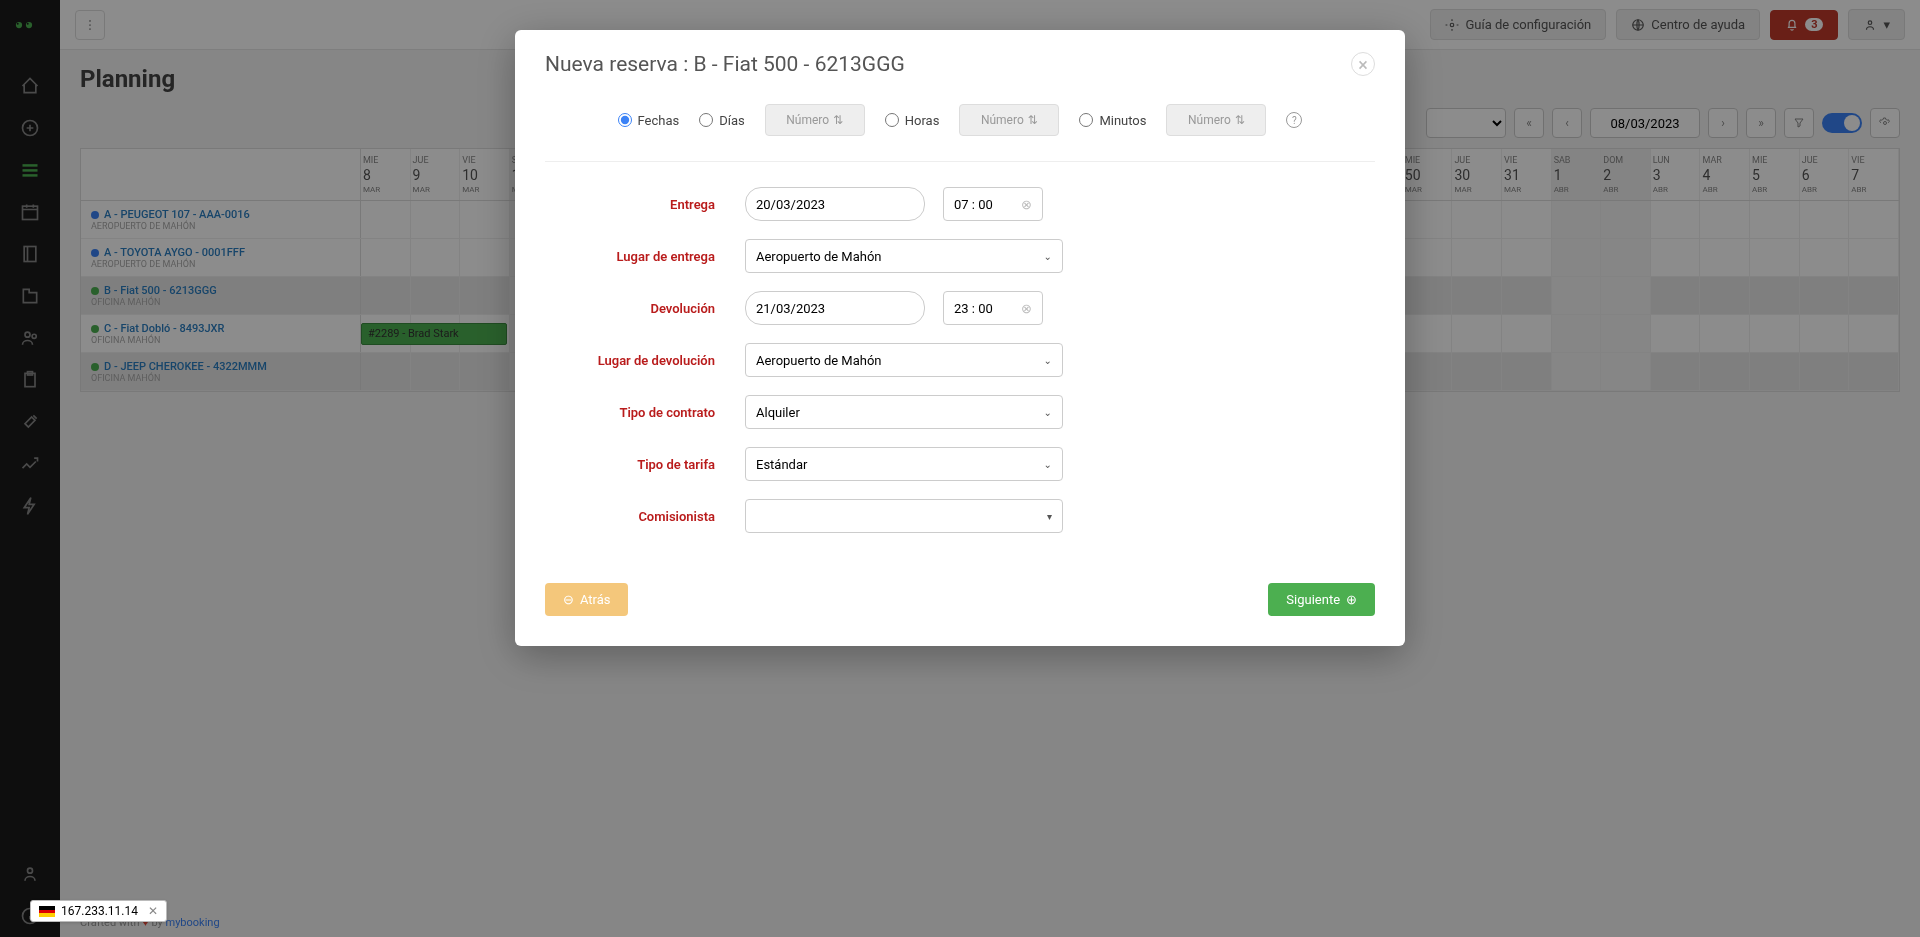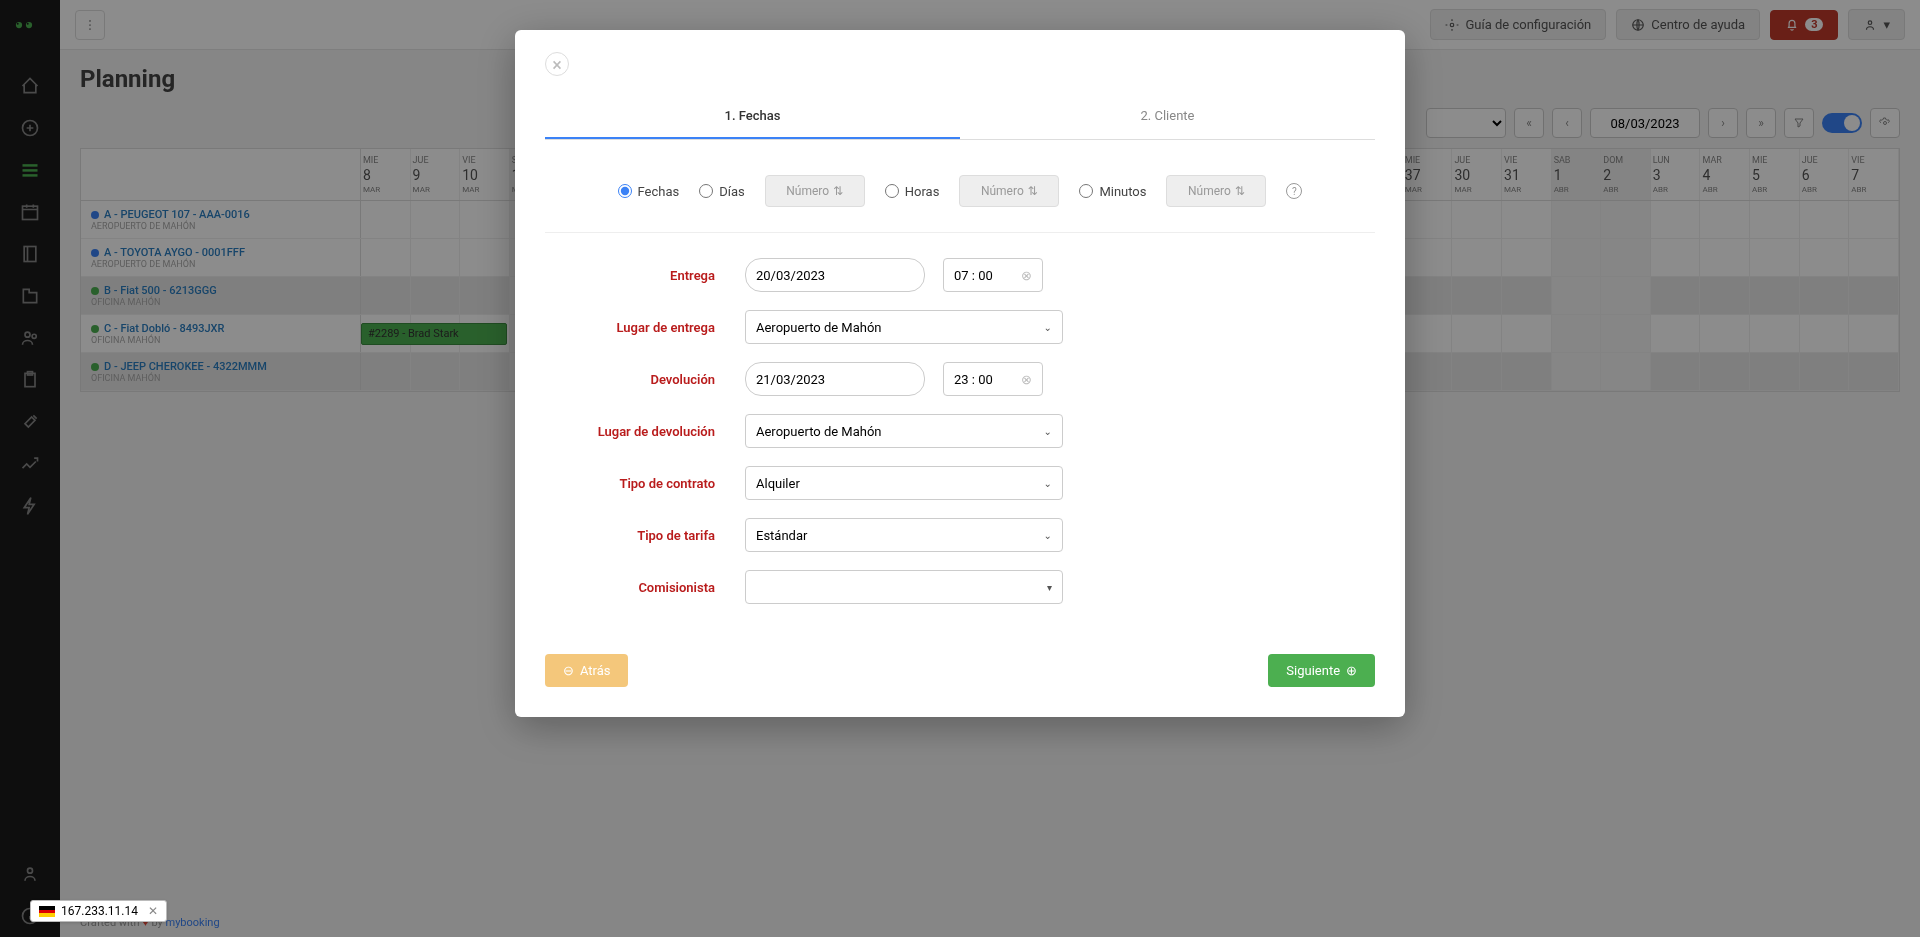--- a/index.html
+++ b/index.html
@@ -350,21 +350,21 @@
             <div class="dn">27</div>
             <div class="dm">MAR</div>
           </div>
           <div class="grid-day">
             <div class="dw">MAR</div>
             <div class="dn">28</div>
             <div class="dm">MAR</div>
           </div>
           <div class="grid-day">
             <div class="dw">MIE</div>
-            <div class="dn">37</div>
+            <div class="dn">50</div>
             <div class="dm">MAR</div>
           </div>
           <div class="grid-day">
             <div class="dw">JUE</div>
             <div class="dn">30</div>
             <div class="dm">MAR</div>
           </div>
           <div class="grid-day">
             <div class="dw">VIE</div>
             <div class="dn">31</div>
@@ -614,27 +614,24 @@
 
 <div class="ip-box">
   <span class="flag"></span>
   <span>167.233.11.14</span>
   <span class="ip-close">✕</span>
 </div>
 
 <div class="overlay"></div>
 <div class="modal">
   <div class="modal-header">
+    <div class="modal-title">Nueva reserva : B - Fiat 500 - 6213GGG</div>
     <div class="modal-close">×</div>
   </div>
   <div class="modal-body">
-    <div class="tabs">
-      <div class="tab active">1. Fechas</div>
-      <div class="tab">2. Cliente</div>
-    </div>
     <div class="mode-row">
       <label class="mode-opt">
           <input type="radio" name="mode" checked="" style="">
           <span>Fechas</span>
         </label>
       <label class="mode-opt">
           <input type="radio" name="mode" style="">
           <span>Días</span>
         </label>
       <div class="num-input">

